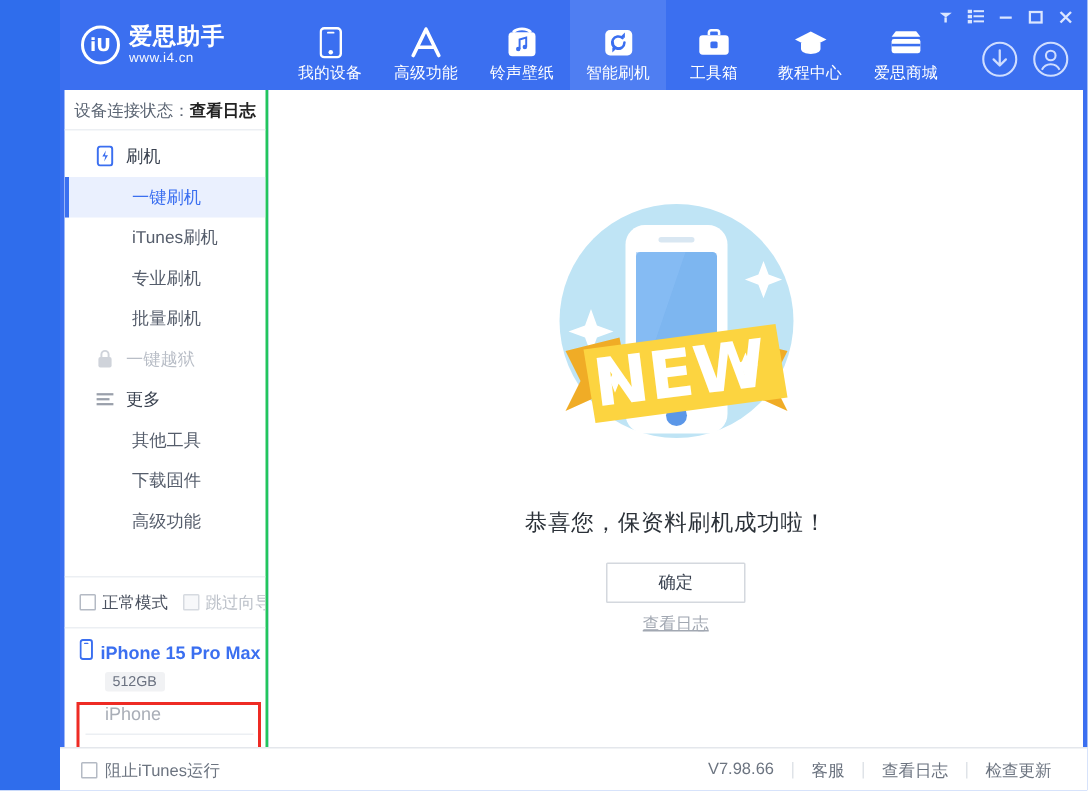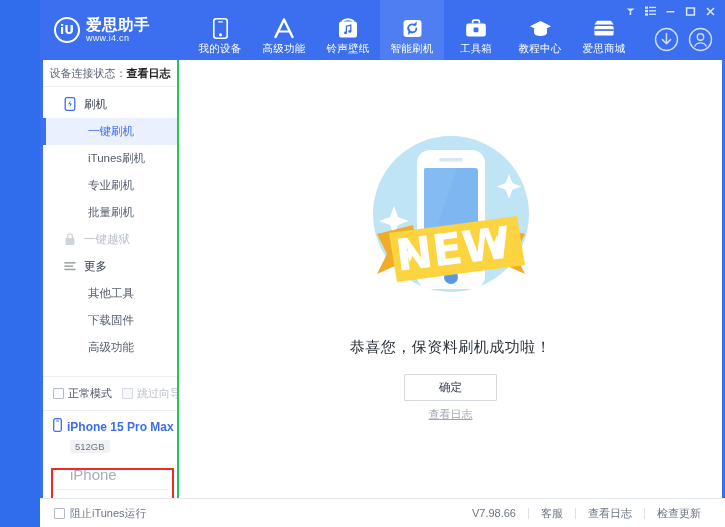--- a/index.html
+++ b/index.html
@@ -166,26 +166,26 @@
   .device {
     padding: 7px 0 8px 10px;
     border-top: 1px solid #eceff3;
   }
   .device-name {
     display: flex; align-items: center; gap: 5px;
     color: #3B6FF0; font-weight: bold; font-size: 12px;
     white-space: nowrap;
   }
   .device-cap {
-    display: inline-block; margin: 5px 0 9px 17px;
+    display: inline-block; margin: 5px 0 4px 17px;
     background: #f1f2f4; color: #6b7280;
     font-size: 9.5px; padding: 1px 5px; border-radius: 2px;
   }
   .device-type {
-    margin: 4px 0 0 17px; font-size: 15px; color: #a9aeb7;
+    margin: 4px 0 0 17px; font-size: 12px; color: #a9aeb7;
   }
   .device-foot { margin: 6px 8px 0 4px; border-top: 1px solid #eceff3; }
 
   
   .main {
     flex: 1 1 auto;
     background: #fff;
     position: relative;
     display: flex; flex-direction: column;
     align-items: center; justify-content: center;

